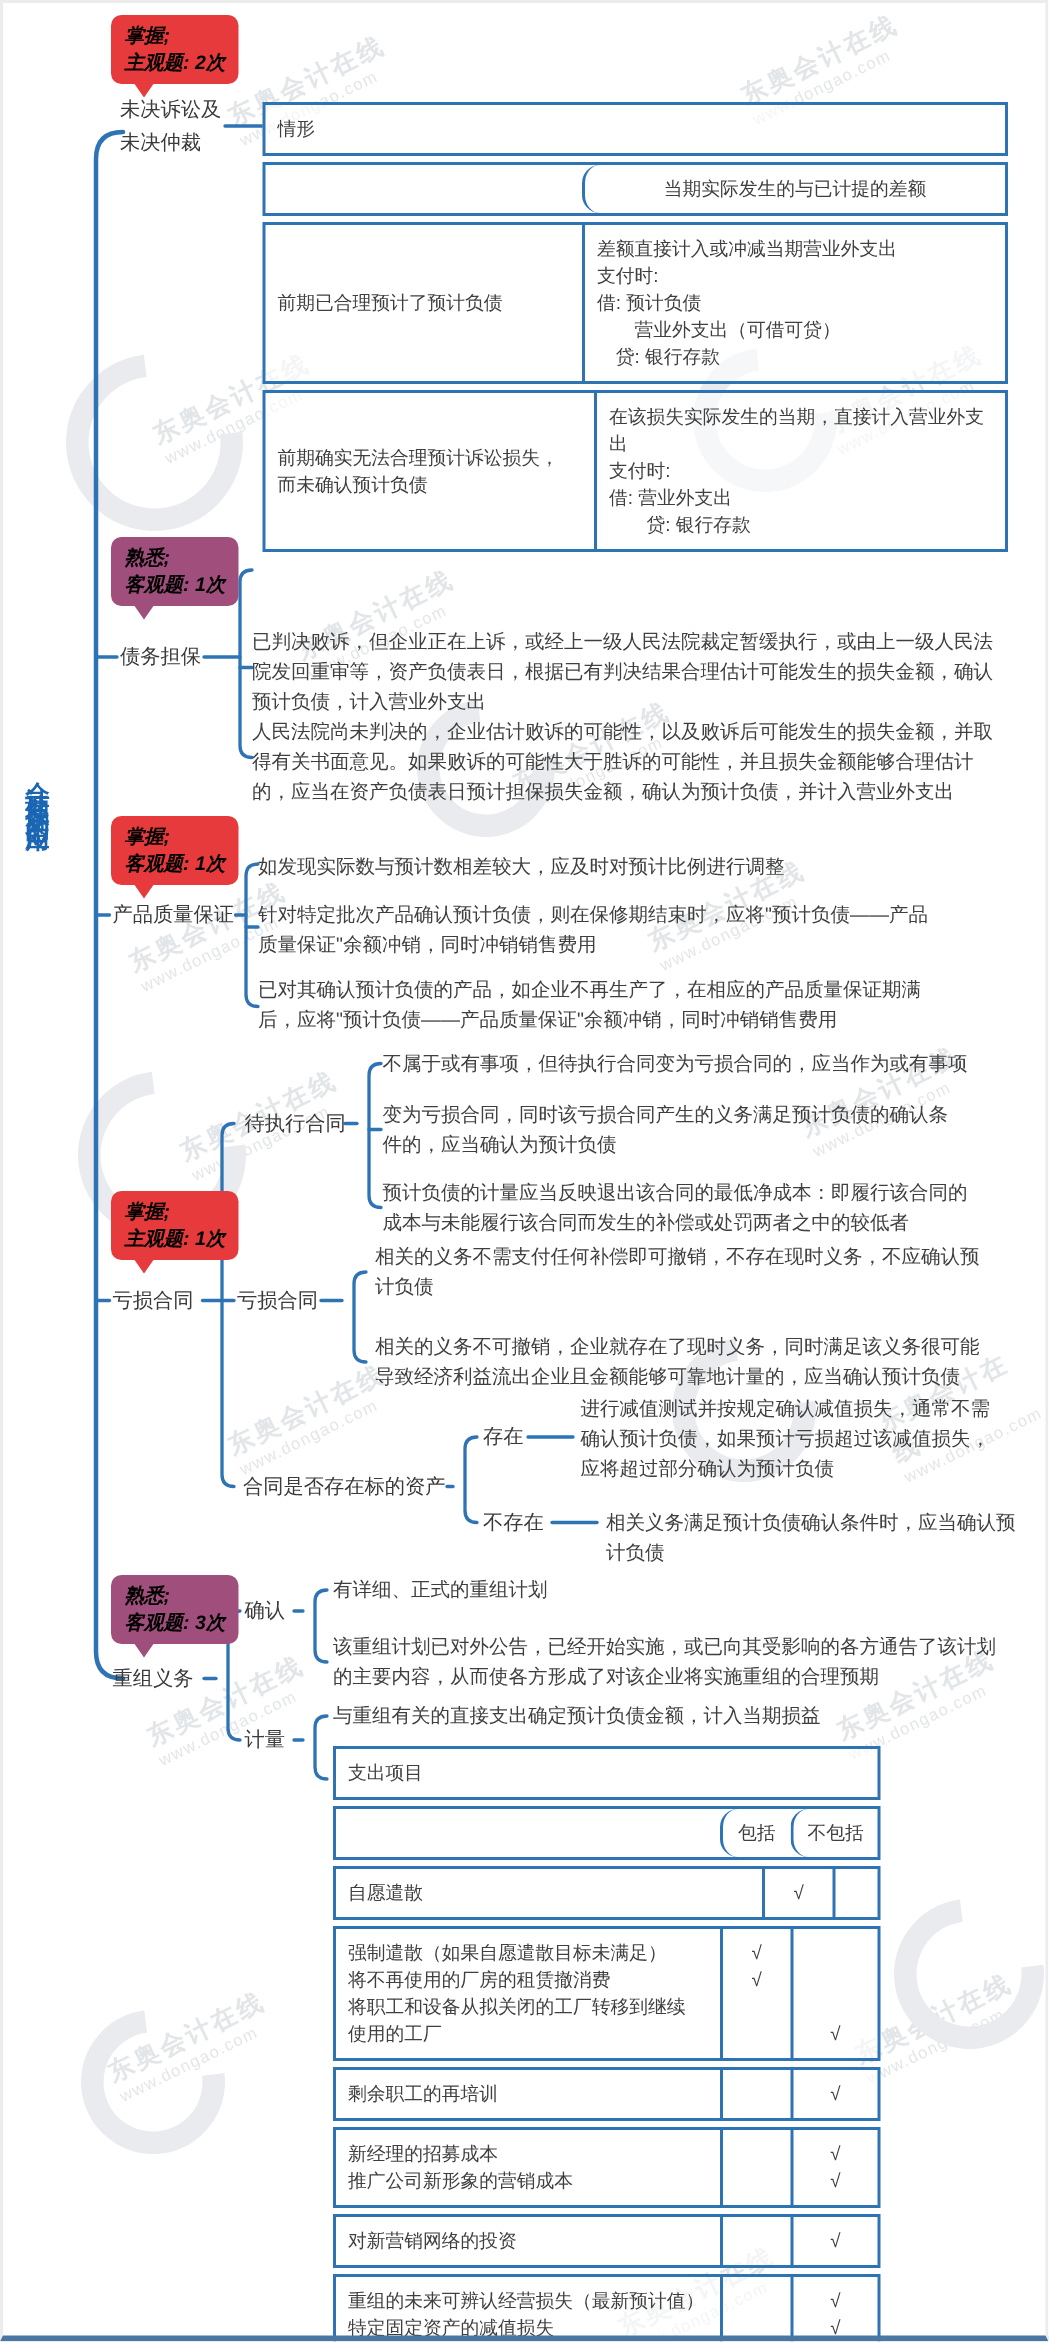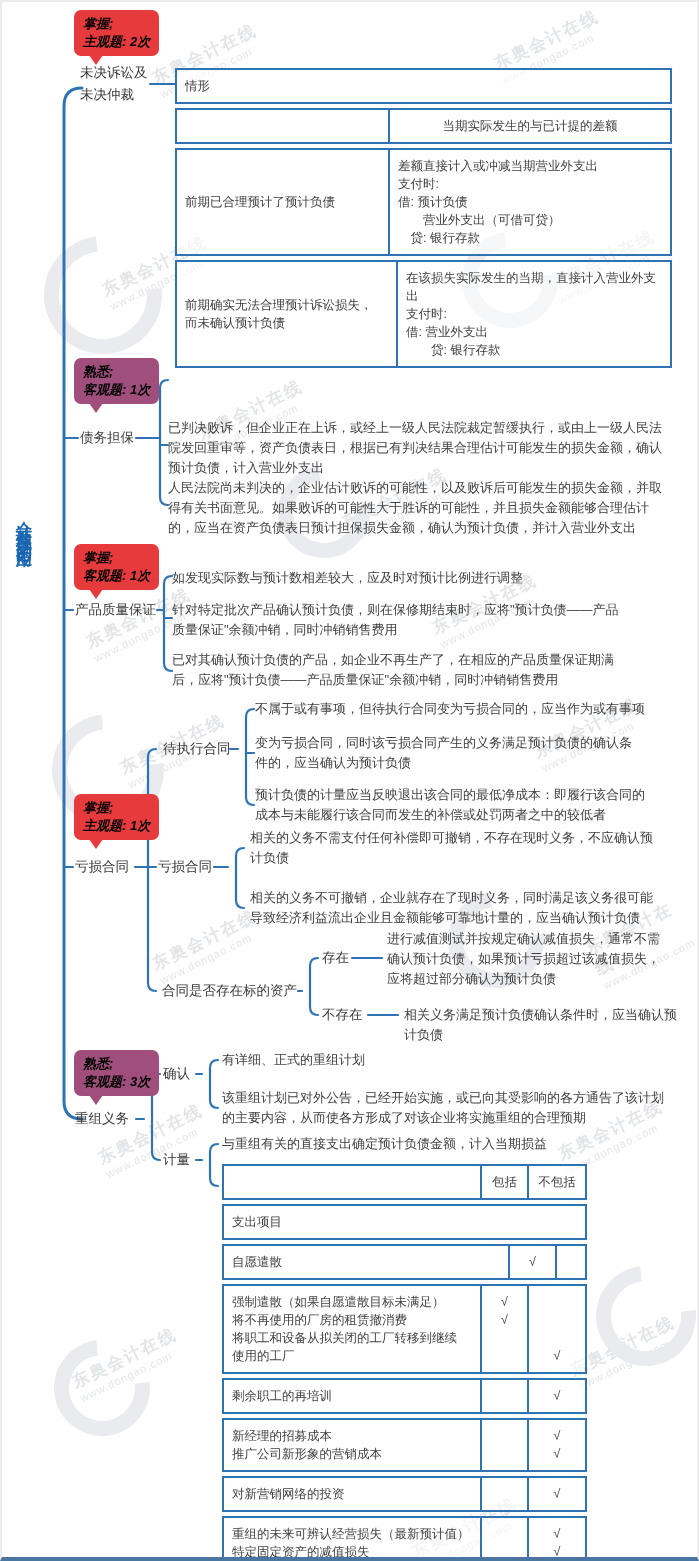--- a/index.html
+++ b/index.html
@@ -33,21 +33,21 @@
                  border-left:7px solid transparent; border-right:7px solid transparent; }
   .badge.red .tail { border-top:10px solid #e63a3c; }
   .badge.purple .tail { border-top:10px solid #a04f7c; }
 
   .tbl { position:absolute; z-index:3; display:flex; flex-direction:column; gap:4px;
          font-size:12.5px; line-height:18px; color:#3f3f3f; }
   .trow { display:flex; border:2px solid #2e74b5; background:rgba(255,255,255,.6); }
   .tcell { padding:7px 8px; white-space:pre-line; }
   .tcell.div { border-left:2px solid #2e74b5; }
   .vc { display:flex; align-items:center; }
-  .cc { display:flex; align-items:center; justify-content:center; text-align:center; }
+  .cc { display:flex; align-items:center; justify-content:center; text-align:center;border-radius:12px; }
   .chk { text-align:center; padding:7px 0; }
 </style>
 </head>
 <body>
 
 <div id="canvas">
   <div class="frame"></div>
 
   <div class="wm" style="left:150px;top:42px">
       <div class="l1">东奥会计在线</div>
@@ -258,26 +258,26 @@
   <div class="node" style="left:163px;top:1063px">确认</div>
   <div class="txt" style="left:222px;top:1050px">有详细、正式的重组计划</div>
   <div class="txt" style="left:222px;top:1088px">该重组计划已对外公告，已经开始实施，或已向其受影响的各方通告了该计划
 的主要内容，从而使各方形成了对该企业将实施重组的合理预期</div>
 
   <div class="node" style="left:163px;top:1149px">计量</div>
   <div class="txt" style="left:222px;top:1134px">与重组有关的直接支出确定预计负债金额，计入当期损益</div>
 
   <div class="tbl" style="left:222px;top:1164px;width:365px">
     <div class="trow">
+      <div class="tcell" style="flex:1">支出项目</div>
+    </div>
+    <div class="trow">
       <div class="tcell" style="width:256px"></div>
       <div class="tcell div cc" style="width:47px;padding:7px 0">包括</div>
       <div class="tcell div cc" style="flex:1;padding:7px 0">不包括</div>
-    </div>
-    <div class="trow">
-      <div class="tcell" style="flex:1">支出项目</div>
     </div>
     <div class="trow">
       <div class="tcell vc" style="width:284px">自愿遣散</div>
       <div class="tcell div chk" style="width:47px">√</div>
       <div class="tcell div chk" style="flex:1"></div>
     </div>
     <div class="trow">
       <div class="tcell" style="width:256px">强制遣散（如果自愿遣散目标未满足）
 将不再使用的厂房的租赁撤消费
 将职工和设备从拟关闭的工厂转移到继续

